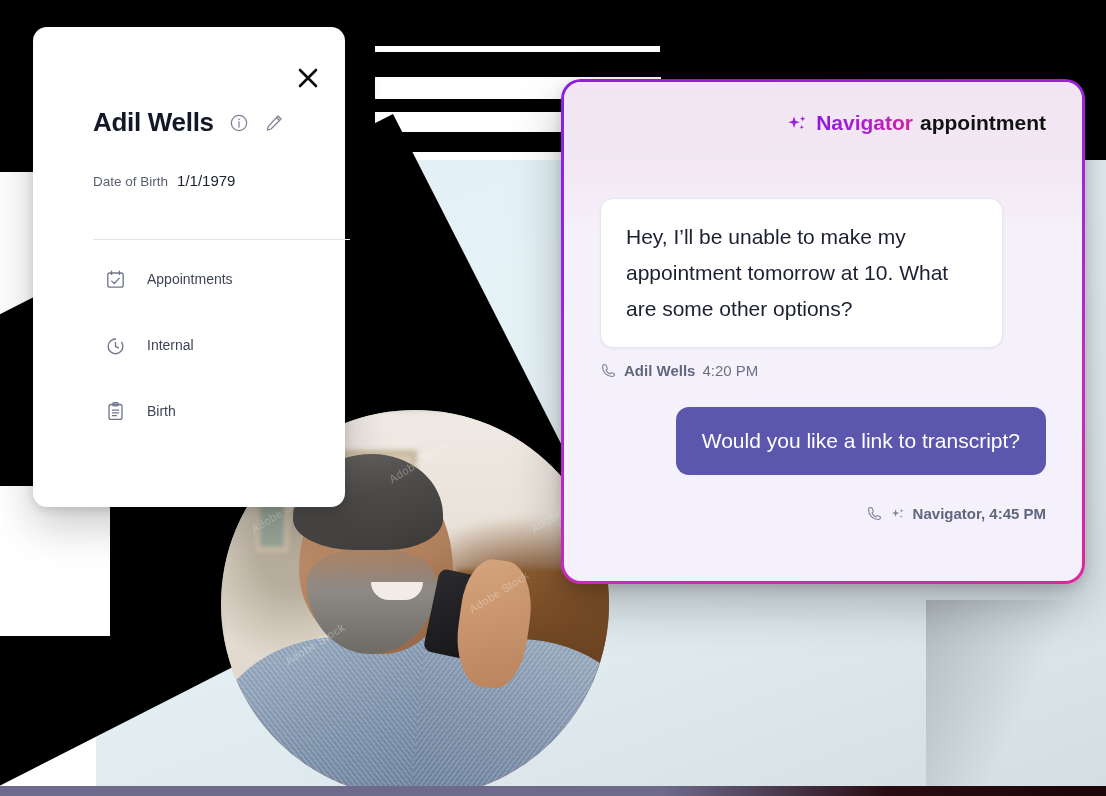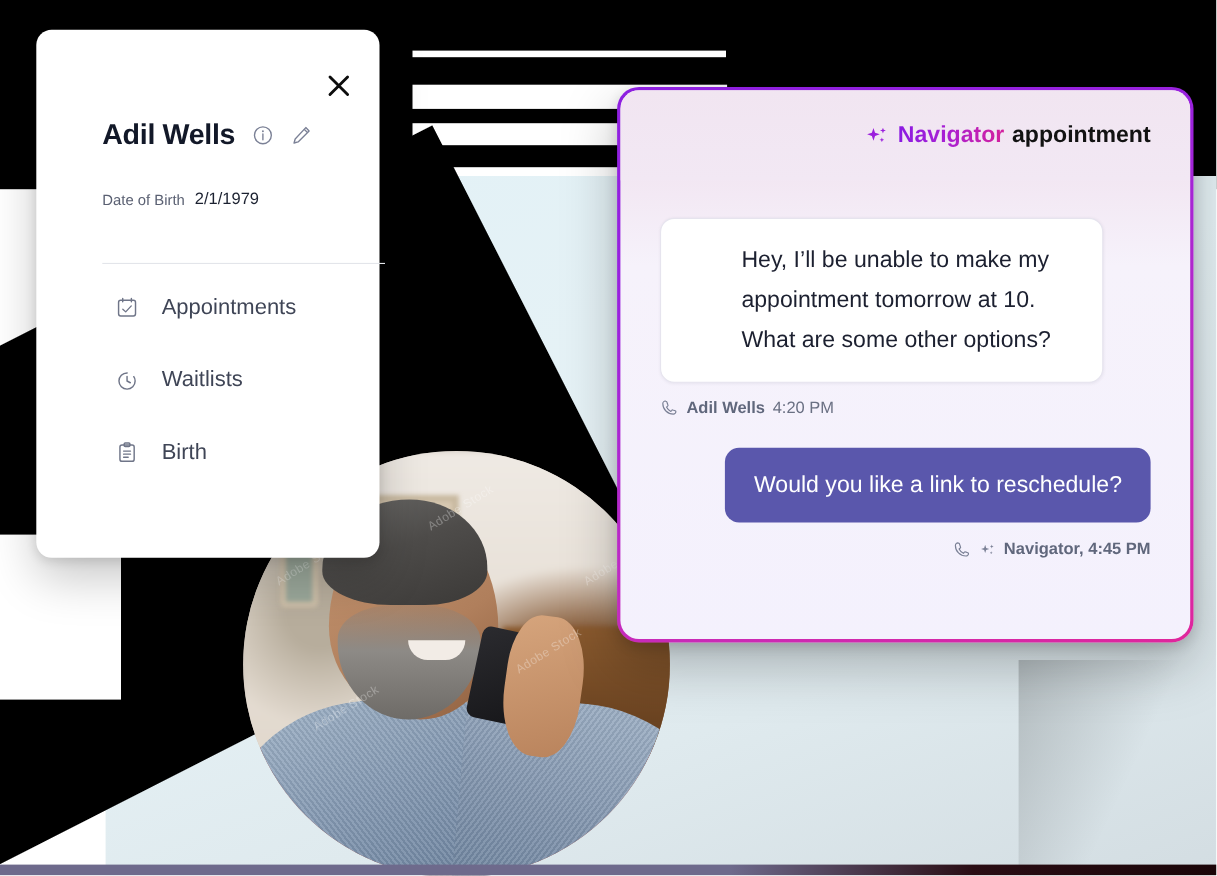--- a/index.html
+++ b/index.html
@@ -279,21 +279,21 @@
   }
   .menu-item {
     display: flex;
     align-items: center;
     gap: 21px;
     height: 32px;
     margin-bottom: 34px;
     cursor: pointer;
   }
   .menu-label {
-    font-size: 20px;
+    font-size: 14px;
     color: #3f4556;
   }
   .menu-icon { flex: 0 0 auto; display: block; }
 
   
   .transcript-card {
     position: absolute;
     left: 561px; top: 79px;
     width: 524px; height: 505px;
     border-radius: 20px;
@@ -345,21 +345,20 @@
     background: #ffffff;
     border: 1px solid #e6e4ee;
     border-radius: 13px;
     padding: 20px 23px 20px 25px;
     box-shadow: 0 1px 3px rgba(20,16,50,0.06);
   }
   .bubble-in-text {
     font-size: 21px;
     line-height: 36px;
     color: #1c2030;
-    margin-left: 48px;
   }
   .attribution {
     display: flex;
     align-items: center;
     gap: 7px;
     font-size: 15px;
     color: #6a7083;
     margin-top: 14px;
   }
   .attr-name { font-weight: 600; color: #60677c; }
@@ -378,21 +377,21 @@
     padding: 20px 26px;
     max-width: 450px;
   }
   .bubble-out-text {
     font-size: 21px;
     line-height: 28px;
     color: #ffffff;
   }
   .attribution-out {
     justify-content: flex-end;
-    margin-top: 16px;
+    margin-top: 30px;
   }
   .sparkle-sm { display: inline-block; vertical-align: middle; }
 </style>
 </head>
 <body>
 
 <div id="stage">
 
   <div class="bg-black-top"></div>
   <div class="bg-stripe stripe-1"></div>
@@ -445,21 +444,21 @@
       </svg>
       <svg class="hdr-icon" width="20" height="20" viewBox="0 0 24 24">
         <path d="M16.8 3.6 L20.4 7.2 L8.4 19.2 L4 20.4 L5.2 16z" fill="none" stroke="#7b8196" stroke-width="1.5" stroke-linejoin="round"></path>
         <path d="M15 5.4 L18.6 9" stroke="#7b8196" stroke-width="1.4"></path>
       </svg>
     </div>
 
     <div class="field-rows">
       <div class="field-row">
         <span class="field-label">Date of Birth</span>
-        <span class="field-value">2/1/1979</span>
+        <span class="field-value">1/1/1979</span>
       </div>
     </div>
 
     <div class="card-divider"></div>
 
     <div class="menu-list">
 
       <div class="menu-item">
         <svg class="menu-icon" width="21" height="21" viewBox="0 0 24 24">
           <rect x="3.2" y="4.6" width="17.6" height="16.2" rx="2.2" fill="none" stroke="#6f7588" stroke-width="1.5"></rect>
@@ -467,21 +466,21 @@
           <path d="M7.6 13.8 L10.6 16.6 L16.4 10.4" fill="none" stroke="#6f7588" stroke-width="1.4" stroke-linecap="round" stroke-linejoin="round"></path>
         </svg>
         <span class="menu-label">Appointments</span>
       </div>
 
       <div class="menu-item">
         <svg class="menu-icon" width="21" height="21" viewBox="0 0 24 24">
           <circle cx="12" cy="13" r="8.4" fill="none" stroke="#6f7588" stroke-width="1.5" stroke-dasharray="40 7"></circle>
           <path d="M12 8.4 L12 13 L15.4 14.8" fill="none" stroke="#6f7588" stroke-width="1.5" stroke-linecap="round" stroke-linejoin="round"></path>
         </svg>
-        <span class="menu-label">Waitlists</span>
+        <span class="menu-label">Internal</span>
       </div>
 
       <div class="menu-item">
         <svg class="menu-icon" width="21" height="21" viewBox="0 0 24 24">
           <rect x="4.6" y="4" width="14.8" height="17" rx="2.2" fill="none" stroke="#6f7588" stroke-width="1.5"></rect>
           <rect x="9" y="2" width="6" height="3.6" rx="1.1" fill="none" stroke="#6f7588" stroke-width="1.5"></rect>
           <path d="M8.4 10.4 H15.6 M8.4 13.6 H15.6 M8.4 16.8 H13.2" stroke="#6f7588" stroke-width="1.4" stroke-linecap="round"></path>
         </svg>
         <span class="menu-label">Birth</span>
       </div>
@@ -515,21 +514,21 @@
             <svg width="17" height="17" viewBox="0 0 24 24">
               <path d="M6.6 3.6 C5.2 3.6 3.6 5.2 3.6 6.8 c0 7.6 6 13.6 13.6 13.6 1.6 0 3.2-1.6 3.2-3 0-0.6-0.4-1-0.9-1.2 l-3-1.1 c-0.5-0.2-1.1 0-1.4 0.4 l-1.2 1.5 c-2.4-1.2-4.4-3.2-5.6-5.6 l1.5-1.2 c0.4-0.3 0.6-0.9 0.4-1.4 l-1.1-3 C8.9 4.3 8.3 3.9 7.7 3.9 Z" fill="none" stroke="#7b8196" stroke-width="1.5" stroke-linejoin="round"></path>
             </svg>
             <span class="attr-name">Adil Wells</span>
             <span class="attr-time">4:20 PM</span>
           </div>
         </div>
 
         <div class="bubble-out-wrap">
           <div class="bubble-out">
-            <div class="bubble-out-text">Would you like a link to reschedule?</div>
+            <div class="bubble-out-text">Would you like a link to transcript?</div>
           </div>
           <div class="attribution attribution-out">
             <svg width="17" height="17" viewBox="0 0 24 24">
               <path d="M6.6 3.6 C5.2 3.6 3.6 5.2 3.6 6.8 c0 7.6 6 13.6 13.6 13.6 1.6 0 3.2-1.6 3.2-3 0-0.6-0.4-1-0.9-1.2 l-3-1.1 c-0.5-0.2-1.1 0-1.4 0.4 l-1.2 1.5 c-2.4-1.2-4.4-3.2-5.6-5.6 l1.5-1.2 c0.4-0.3 0.6-0.9 0.4-1.4 l-1.1-3 C8.9 4.3 8.3 3.9 7.7 3.9 Z" fill="none" stroke="#7b8196" stroke-width="1.5" stroke-linejoin="round"></path>
             </svg>
             <svg class="sparkle-sm" width="16" height="16" viewBox="0 0 24 24">
               <path d="M8.4 5 L9.8 9.2 L14 10.6 L9.8 12 L8.4 16.2 L7 12 L2.8 10.6 L7 9.2 Z" fill="#7b8196"></path>
               <path d="M17.4 4.6 L18.1 6.5 L20 7.2 L18.1 7.9 L17.4 9.8 L16.7 7.9 L14.8 7.2 L16.7 6.5 Z" fill="#7b8196"></path>
               <path d="M16.6 13.8 L17.15 15.25 L18.6 15.8 L17.15 16.35 L16.6 17.8 L16.05 16.35 L14.6 15.8 L16.05 15.25 Z" fill="#7b8196"></path>
             </svg>

